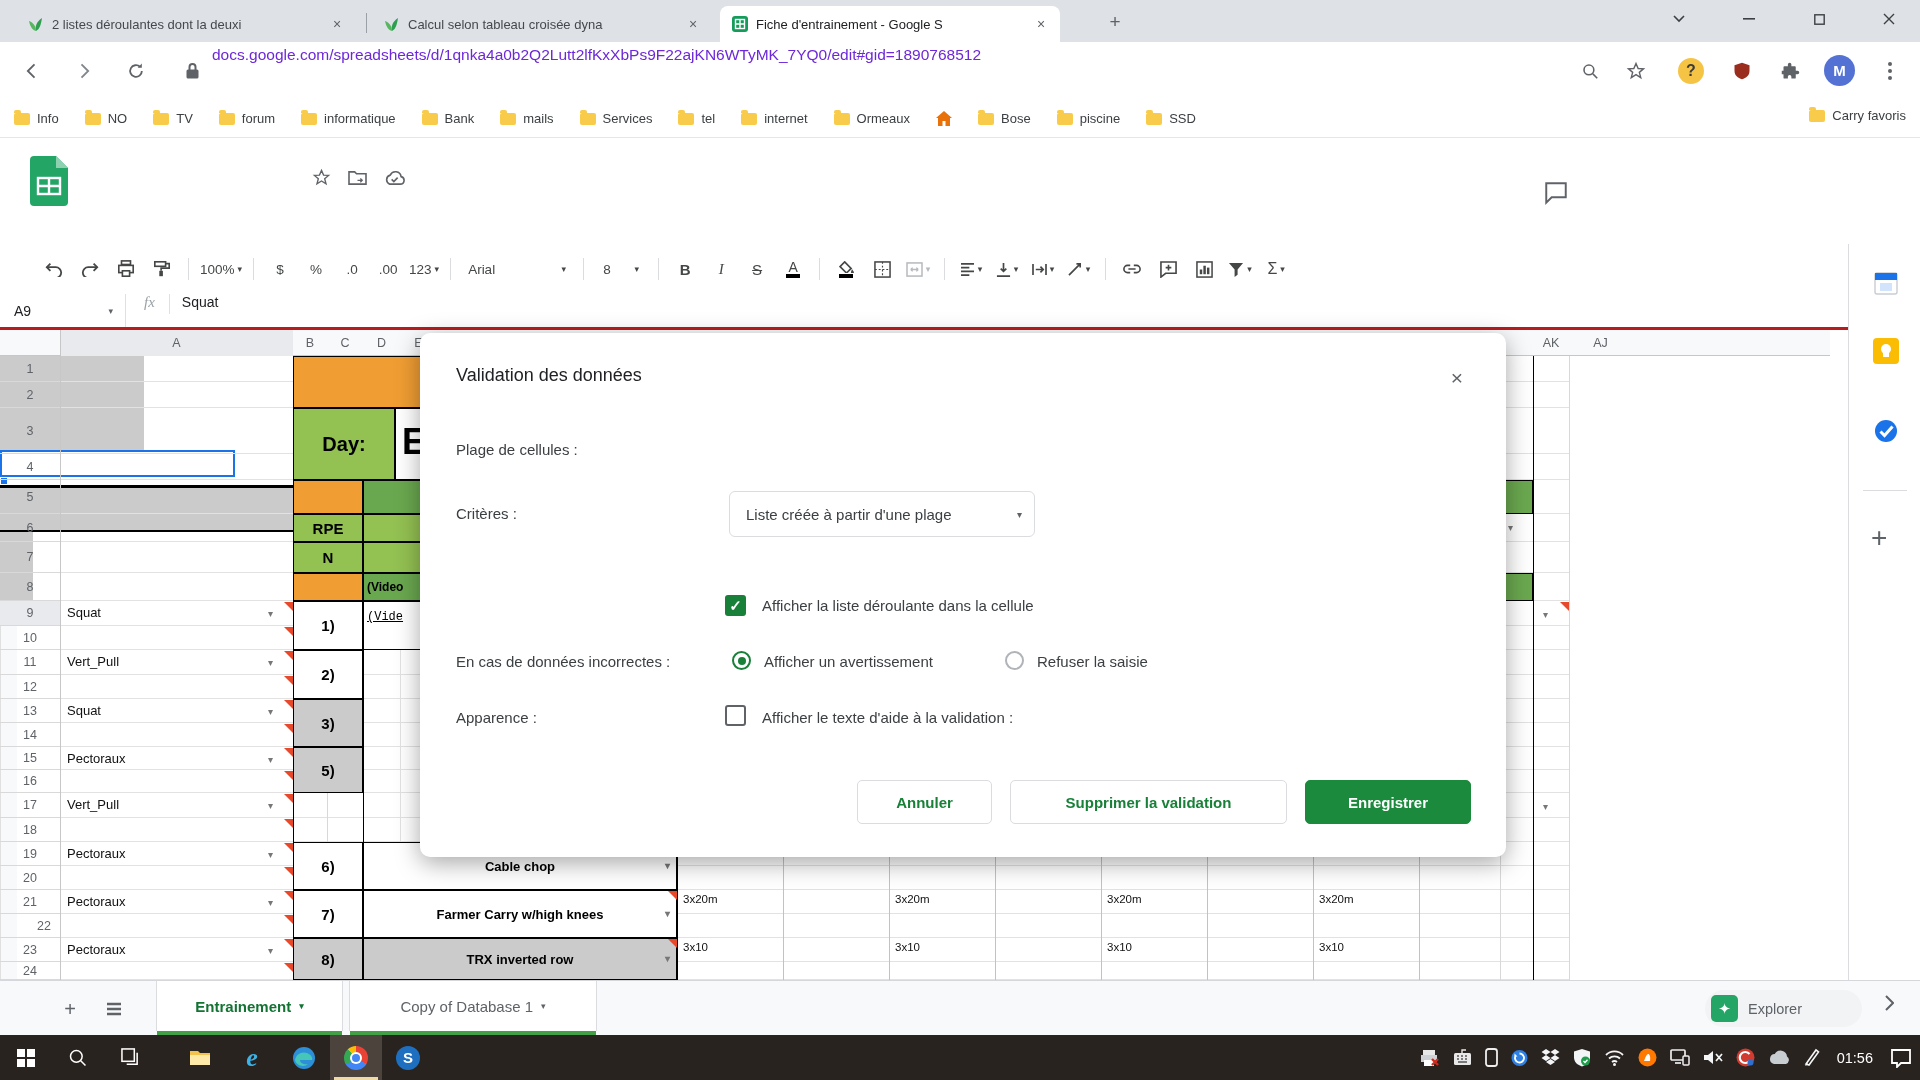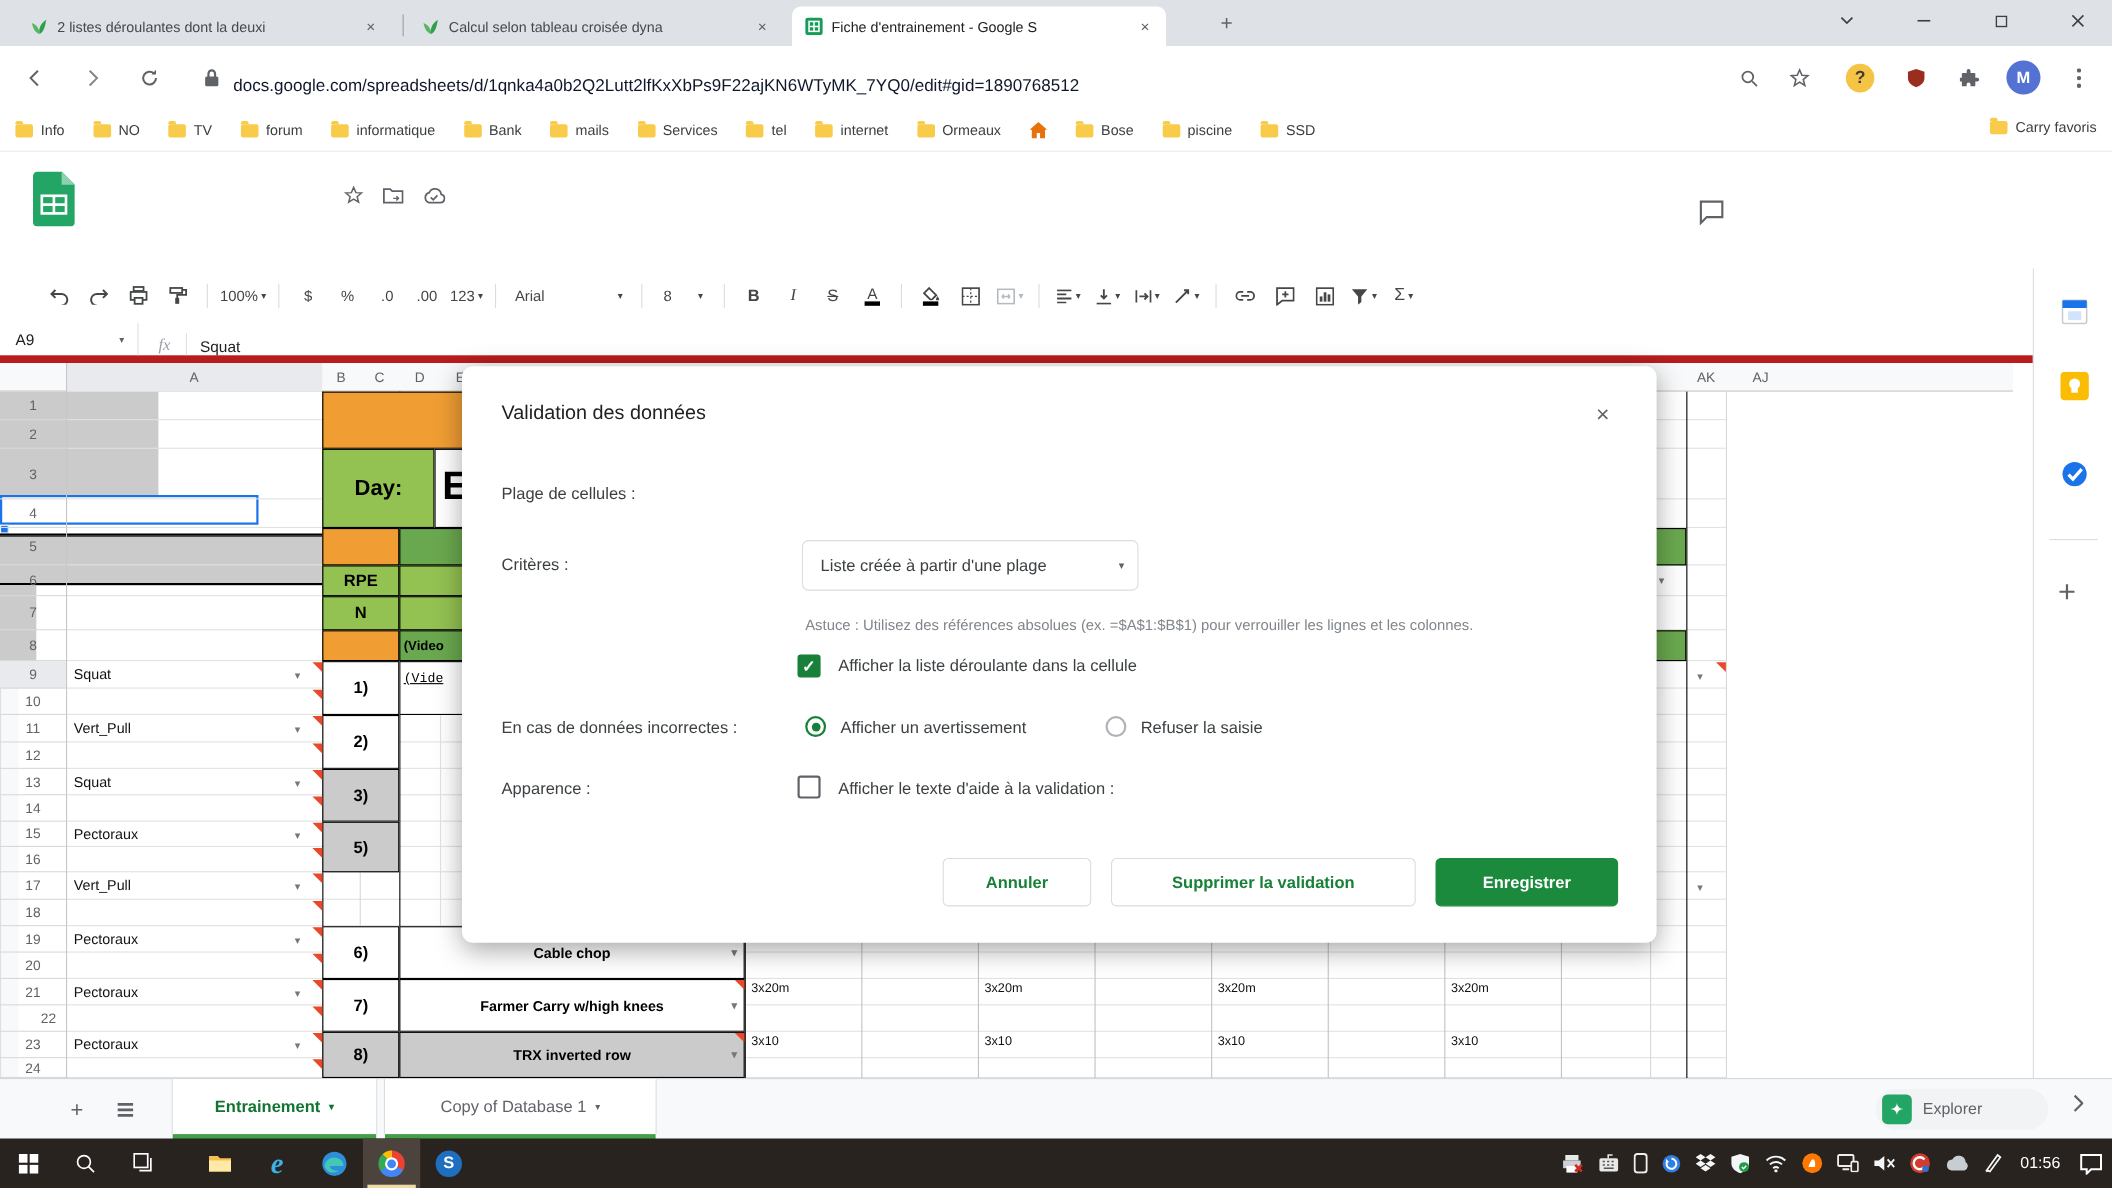--- a/index.html
+++ b/index.html
@@ -11,21 +11,21 @@
   
   #tabstrip{left:0;top:0;width:1920px;height:42px;background:#dee1e6}
   .tab{position:absolute;top:6px;height:36px;display:flex;align-items:center;padding:0 10px 0 12px;width:340px;border-radius:8px 8px 0 0;color:#45494d;font-size:13px}
   .tab.active{background:#fff;color:#202124}
   .tab .title{flex:1;white-space:nowrap;overflow:hidden;margin:0 8px 0 8px;mask-image:linear-gradient(90deg,#000 85%,transparent)}
   .tab .close{width:18px;height:18px;border-radius:50%;display:flex;align-items:center;justify-content:center;font-size:14px;color:#5f6368}
   .tabsep{position:absolute;top:13px;width:1px;height:20px;background:#9aa0a6}
   .winbtn{position:absolute;top:0;width:46px;height:38px;display:flex;align-items:center;justify-content:center;color:#3c4043}
   #navbar{left:0;top:42px;width:1920px;height:58px;background:#fff}
   .navic{position:absolute;top:15px;width:28px;height:28px;display:flex;align-items:center;justify-content:center;color:#5f6368}
-  #urltext{position:absolute;left:212px;top:28px;font-size:15.5px;color:#0f172a;white-space:nowrap}
+  #urltext{position:absolute;left:212px;top:4px;font-size:15.5px;color:#6d28d9;white-space:nowrap}
   #avatar-b{position:absolute;left:1824px;top:13px;width:31px;height:31px;border-radius:50%;background:#5472d3;color:#fff;font-size:15px;font-weight:700;display:flex;align-items:center;justify-content:center}
   #bookmarksbar{left:0;top:100px;width:1920px;height:38px;background:#fff;border-bottom:1px solid #e4e6e8;display:flex;align-items:center;padding-left:14px}
   .bm{display:flex;align-items:center;margin-right:26px;font-size:13px;color:#3c4043;white-space:nowrap}
   .folder{width:16px;height:12px;background:#f9cb4a;border-radius:2px;position:relative;margin-right:7px}
   .folder:before{content:"";position:absolute;left:0;top:-3px;width:7px;height:3px;background:#f9cb4a;border-radius:2px 2px 0 0}
   #bm-right{position:absolute;right:14px;top:108px;display:flex;align-items:center;font-size:13px;color:#3c4043}
 
   
   #appheader{left:0;top:138px;width:1920px;height:106px;background:#fff}
   #doctitle{position:absolute;left:94px;top:166px;font-size:22px;color:#202124}
@@ -36,21 +36,21 @@
   #presentbtn{position:absolute;left:1592px;top:176px;width:66px;height:40px;border:1px solid #dadce0;border-radius:5px;display:flex;align-items:center;justify-content:center;gap:6px;color:#5f6368}
   #sharebtn{position:absolute;left:1694px;top:175px;width:108px;height:42px;background:#1c7d39;border-radius:5px;color:#fff;font-size:15px;font-weight:600;display:flex;align-items:center;justify-content:center;gap:8px}
   #avatar-a{position:absolute;left:1858px;top:177px;width:37px;height:37px;border-radius:50%;background:#5472d3;color:#fff;font-weight:700;font-size:17px;display:flex;align-items:center;justify-content:center}
 
   
   #toolbar{left:0;top:244px;width:1920px;height:50px;background:#fff;display:flex;align-items:center;padding-left:36px;color:#444746}
   .tbtn{height:30px;min-width:30px;display:flex;align-items:center;justify-content:center;border-radius:4px;margin:0 3px;font-size:14px;color:#444746}
   .tsep{width:1px;height:22px;background:#dadce0;margin:0 8px}
   .tcaret{font-size:9px;color:#444746;margin-left:3px}
   .ttext{font-size:13.5px}
-  #formulabar{left:0;top:294px;width:1920px;height:36px;background:#fff;border-bottom:7px solid #b91c1c;display:flex;align-items:flex-end}
+  #formulabar{left:0;top:294px;width:1920px;height:36px;background:#fff;border-bottom:3px solid #b91c1c;display:flex;align-items:flex-start}
   #namebox{width:126px;height:100%;display:flex;align-items:center;padding-left:14px;font-size:14px;color:#202124;border-right:1px solid #e0e0e0}
   #fxlbl{font-style:italic;color:#9aa0a6;font-size:15px;font-family:"Liberation Serif",serif;margin:0 14px 0 18px}
   #fmval{font-size:14px;color:#202124;margin-left:12px}
 
   
   #grid{left:0;top:330px;width:1920px;height:650px;background:#fff;overflow:hidden}
   .gl{position:absolute;background:#e2e2e2}
   .cellA{position:absolute;font-size:13px;color:#111;padding:4px 0 0 7px;white-space:nowrap}
   .acaret{position:absolute;color:#777;font-size:10px}
   .tri{position:absolute;width:0;height:0;border-left:9px solid transparent;border-top:9px solid #e8492a}
@@ -697,21 +697,20 @@
     <div id="dlgclose">×</div>
 
     <div class="dl" style="left:36px;top:108px">Plage de cellules :</div>
 
     <div class="dl" style="left:36px;top:172px">Critères :</div>
     <div class="fieldbox" style="left:309px;top:158px;width:306px">
       <span>Liste créée à partir d'une plage</span>
         <span class="sp"></span>
       <span style="font-size:10px;color:#5f6368">▾</span>
     </div>
-    <div id="dlghint">Astuce : Utilisez des références absolues (ex. =$A$1:$B$1) pour verrouiller les lignes et les colonnes.</div>
 
     <div class="cb on" style="left:305px;top:262px">✓</div>
     <div class="dl" style="left:342px;top:264px">Afficher la liste déroulante dans la cellule</div>
 
     <div class="dl" style="left:36px;top:320px">En cas de données incorrectes :</div>
     <div class="radio on" style="left:312px;top:318px"></div>
     <div class="dl" style="left:344px;top:320px">Afficher un avertissement</div>
     <div class="radio" style="left:585px;top:318px"></div>
     <div class="dl" style="left:617px;top:320px">Refuser la saisie</div>
 

